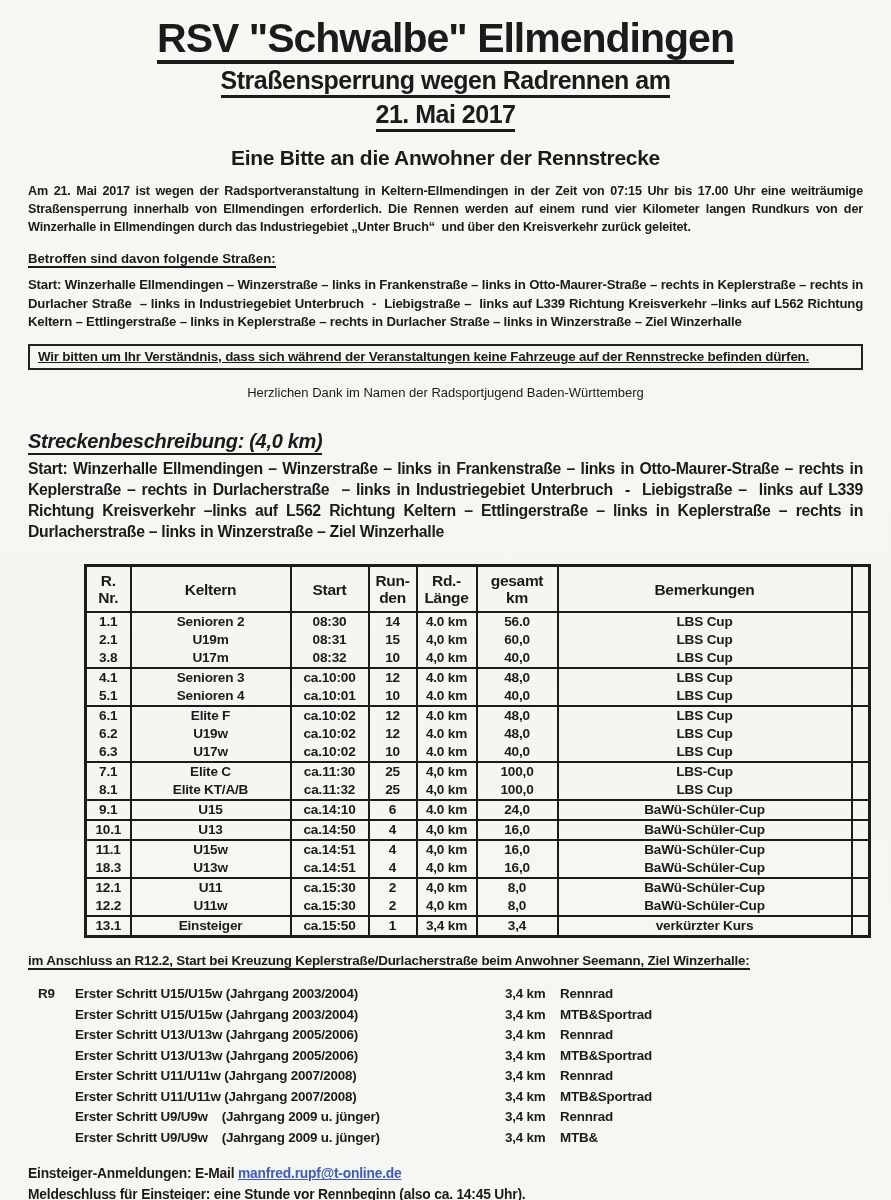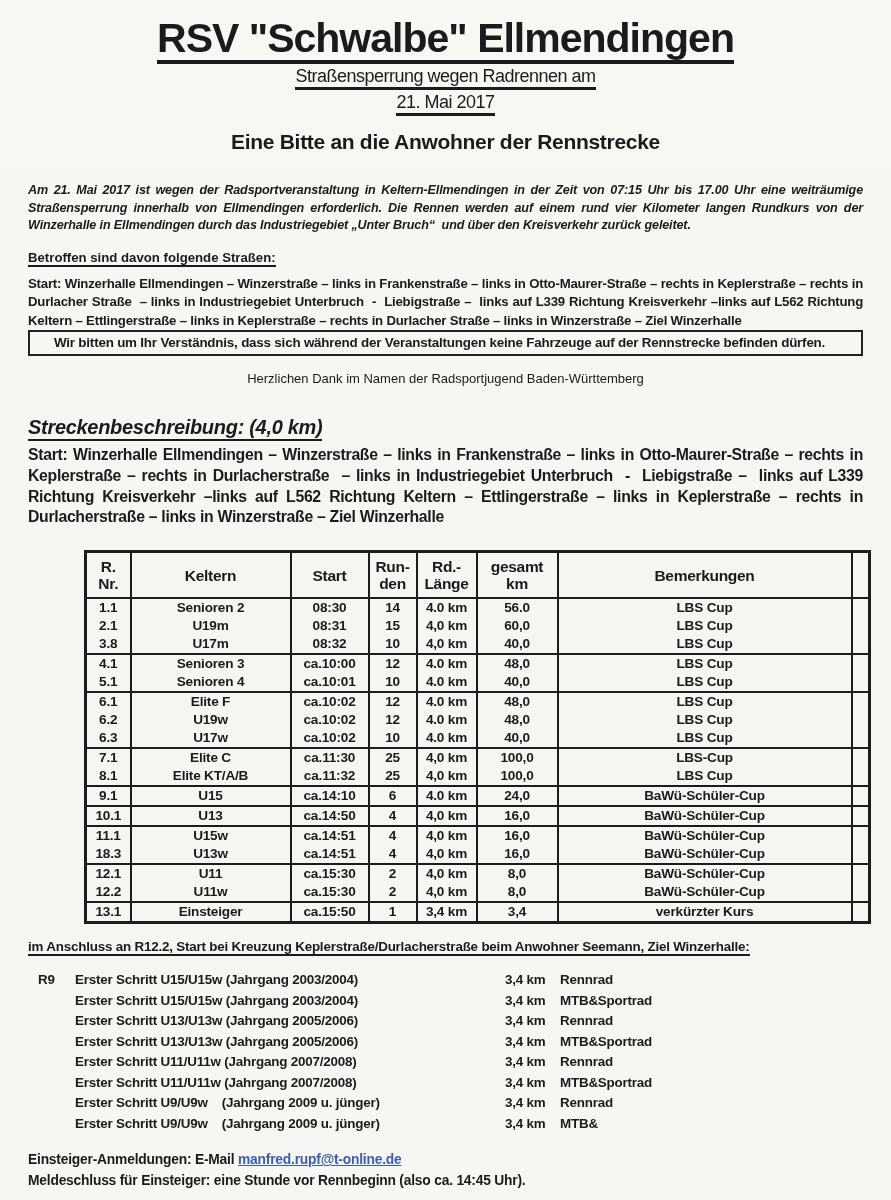--- a/index.html
+++ b/index.html
@@ -7,27 +7,27 @@
     width:891px;height:1200px;margin:0 auto;box-sizing:border-box;
     background:#f7f6f3;
     background-image:linear-gradient(180deg,#f8f7f4 0%,#f6f5f2 55%,#f7f6f2 100%);
     color:#1b1b1b;font-family:"Liberation Sans",sans-serif;overflow:hidden;
   }
   .content{padding:0 28px;}
   .center{text-align:center;}
   .title-line{margin-top:16px;}
   .title-text{font-size:41px;font-weight:bold;letter-spacing:-1px;border-bottom:4px solid #1b1b1b;display:inline-block;line-height:1.08;}
   .sub-line{margin-top:2px;}
-  .sub-text{font-size:18px;font-weight:normal;letter-spacing:-0.5px;border-bottom:3px solid #1b1b1b;display:inline-block;line-height:1.15;}
+  .sub-text{font-size:25px;font-weight:bold;letter-spacing:-0.5px;border-bottom:3px solid #1b1b1b;display:inline-block;line-height:1.15;}
   .appeal{margin-top:14px;font-size:21px;font-weight:bold;letter-spacing:-0.3px;}
-  .intro{margin-top:28px;font-size:12.6px;font-weight:bold;letter-spacing:-0.15px;line-height:1.42;text-align:justify;white-space:pre-wrap;font-style:italic;}
+  .intro{margin-top:13px;font-size:12.6px;font-weight:bold;letter-spacing:-0.15px;line-height:1.42;text-align:justify;white-space:pre-wrap;}
   .affected-h{margin-top:15px;font-size:13.2px;font-weight:bold;}
   .affected-h span{border-bottom:2px solid #1b1b1b;}
   .route{margin-top:10px;font-size:13.2px;font-weight:bold;letter-spacing:-0.2px;line-height:1.38;text-align:justify;white-space:pre-wrap;}
-  .notice{border:2.5px solid #222;padding:3px 24px 4px;font-size:13.4px;font-weight:bold;letter-spacing:-0.2px;}
+  .notice{margin-top:13px;border:2.5px solid #222;padding:3px 8px 4px;font-size:13.4px;font-weight:bold;letter-spacing:-0.2px;text-decoration:underline;}
   .thanks{margin-top:15px;font-size:13px;font-weight:normal;}
   .course-h{margin-top:30px;font-size:20px;font-weight:bold;font-style:italic;letter-spacing:-0.3px;}
   .course-h span{border-bottom:2.5px solid #1b1b1b;padding-bottom:1px;}
   .course-route{margin-top:6px;font-size:15.8px;font-weight:bold;letter-spacing:-0.3px;line-height:1.32;text-align:justify;white-space:pre-wrap;}
   table.sched{border-collapse:collapse;table-layout:fixed;width:784px;margin:22px 0 0 56px;border:3px solid #1c1c1c;}
   table.sched col.c0{width:45px;} table.sched col.c1{width:160px;} table.sched col.c2{width:78px;}
   table.sched col.c3{width:48px;} table.sched col.c4{width:60px;} table.sched col.c5{width:81px;}
   table.sched col.c6{width:294px;} table.sched col.c7{width:18px;}
   table.sched th{
     border-left:2px solid #1c1c1c;border-bottom:2.5px solid #1c1c1c;

